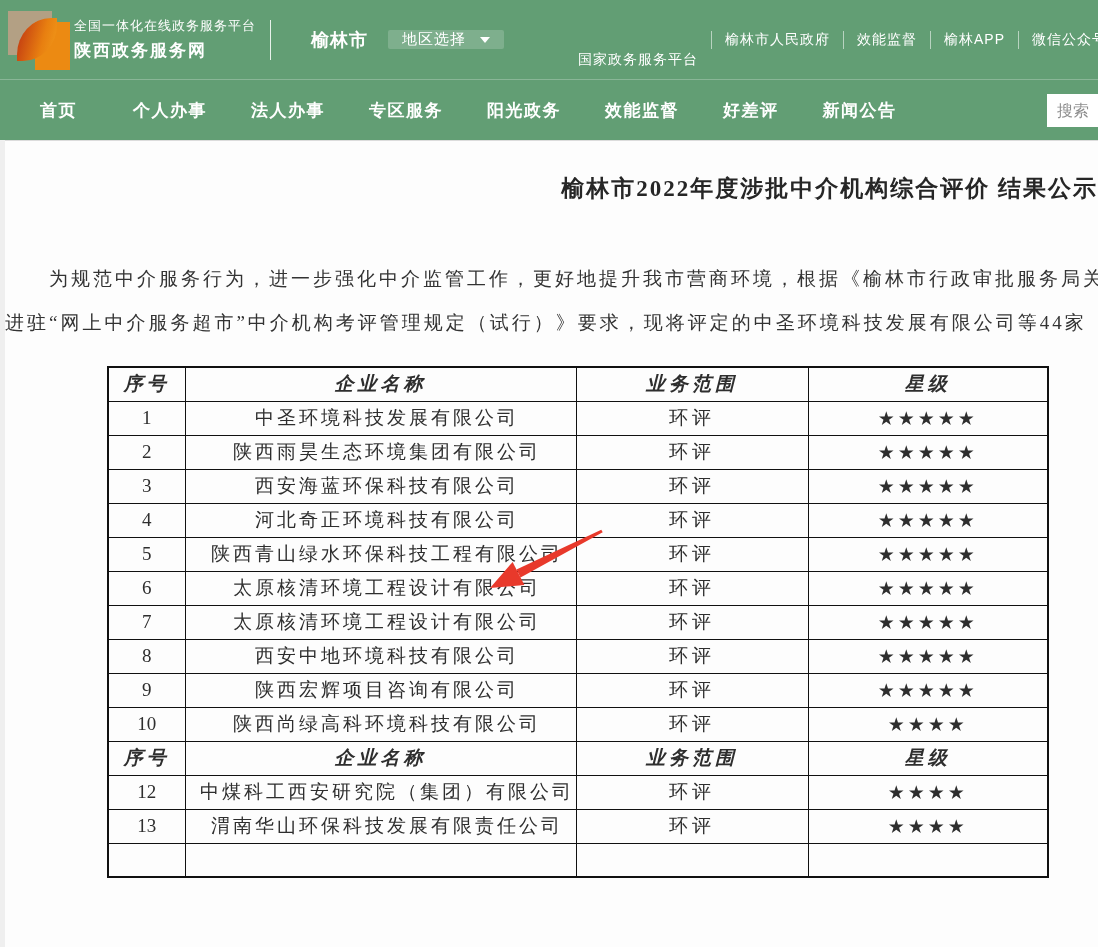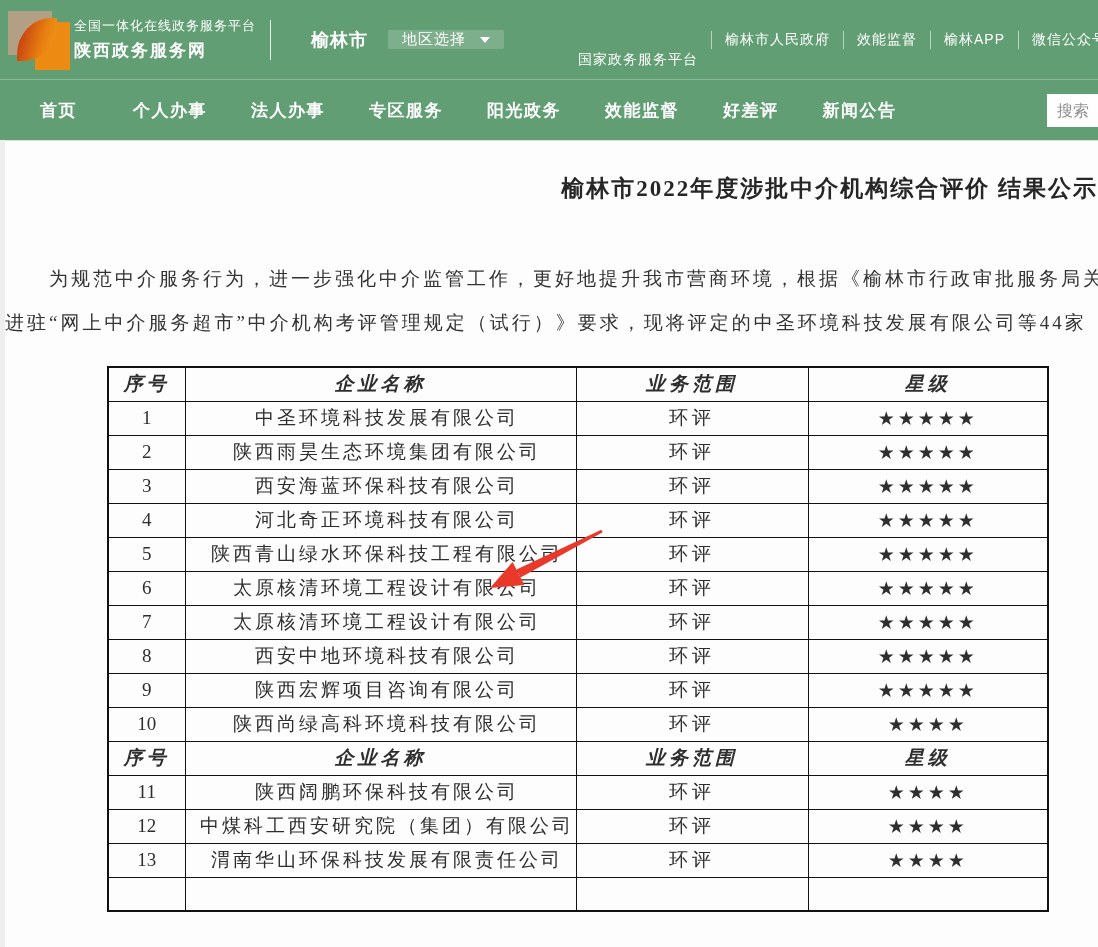--- a/index.html
+++ b/index.html
@@ -180,26 +180,20 @@
             <td class="col-scope">环评</td>
             <td class="col-stars">★★★★</td>
           </tr>
           <tr>
             <th class="col-no">序号</th>
             <th class="col-name">企业名称</th>
             <th class="col-scope">业务范围</th>
             <th class="col-stars">星级</th>
           </tr>
           <tr>
-            <td class="col-no">11</td>
-            <td class="col-name">陕西阔鹏环保科技有限公司</td>
-            <td class="col-scope">环评</td>
-            <td class="col-stars">★★★★</td>
-          </tr>
-          <tr>
             <td class="col-no">12</td>
             <td class="col-name">中煤科工西安研究院（集团）有限公司</td>
             <td class="col-scope">环评</td>
             <td class="col-stars">★★★★</td>
           </tr>
           <tr>
             <td class="col-no">13</td>
             <td class="col-name">渭南华山环保科技发展有限责任公司</td>
             <td class="col-scope">环评</td>
             <td class="col-stars">★★★★</td>

